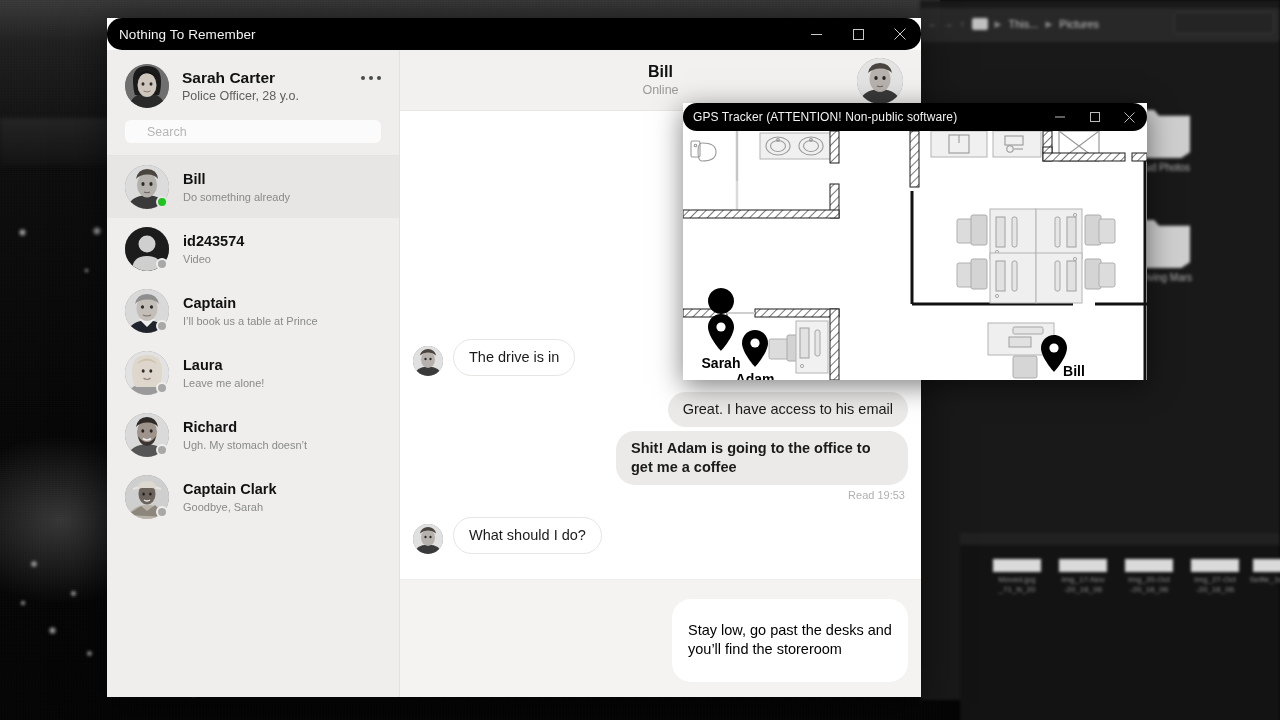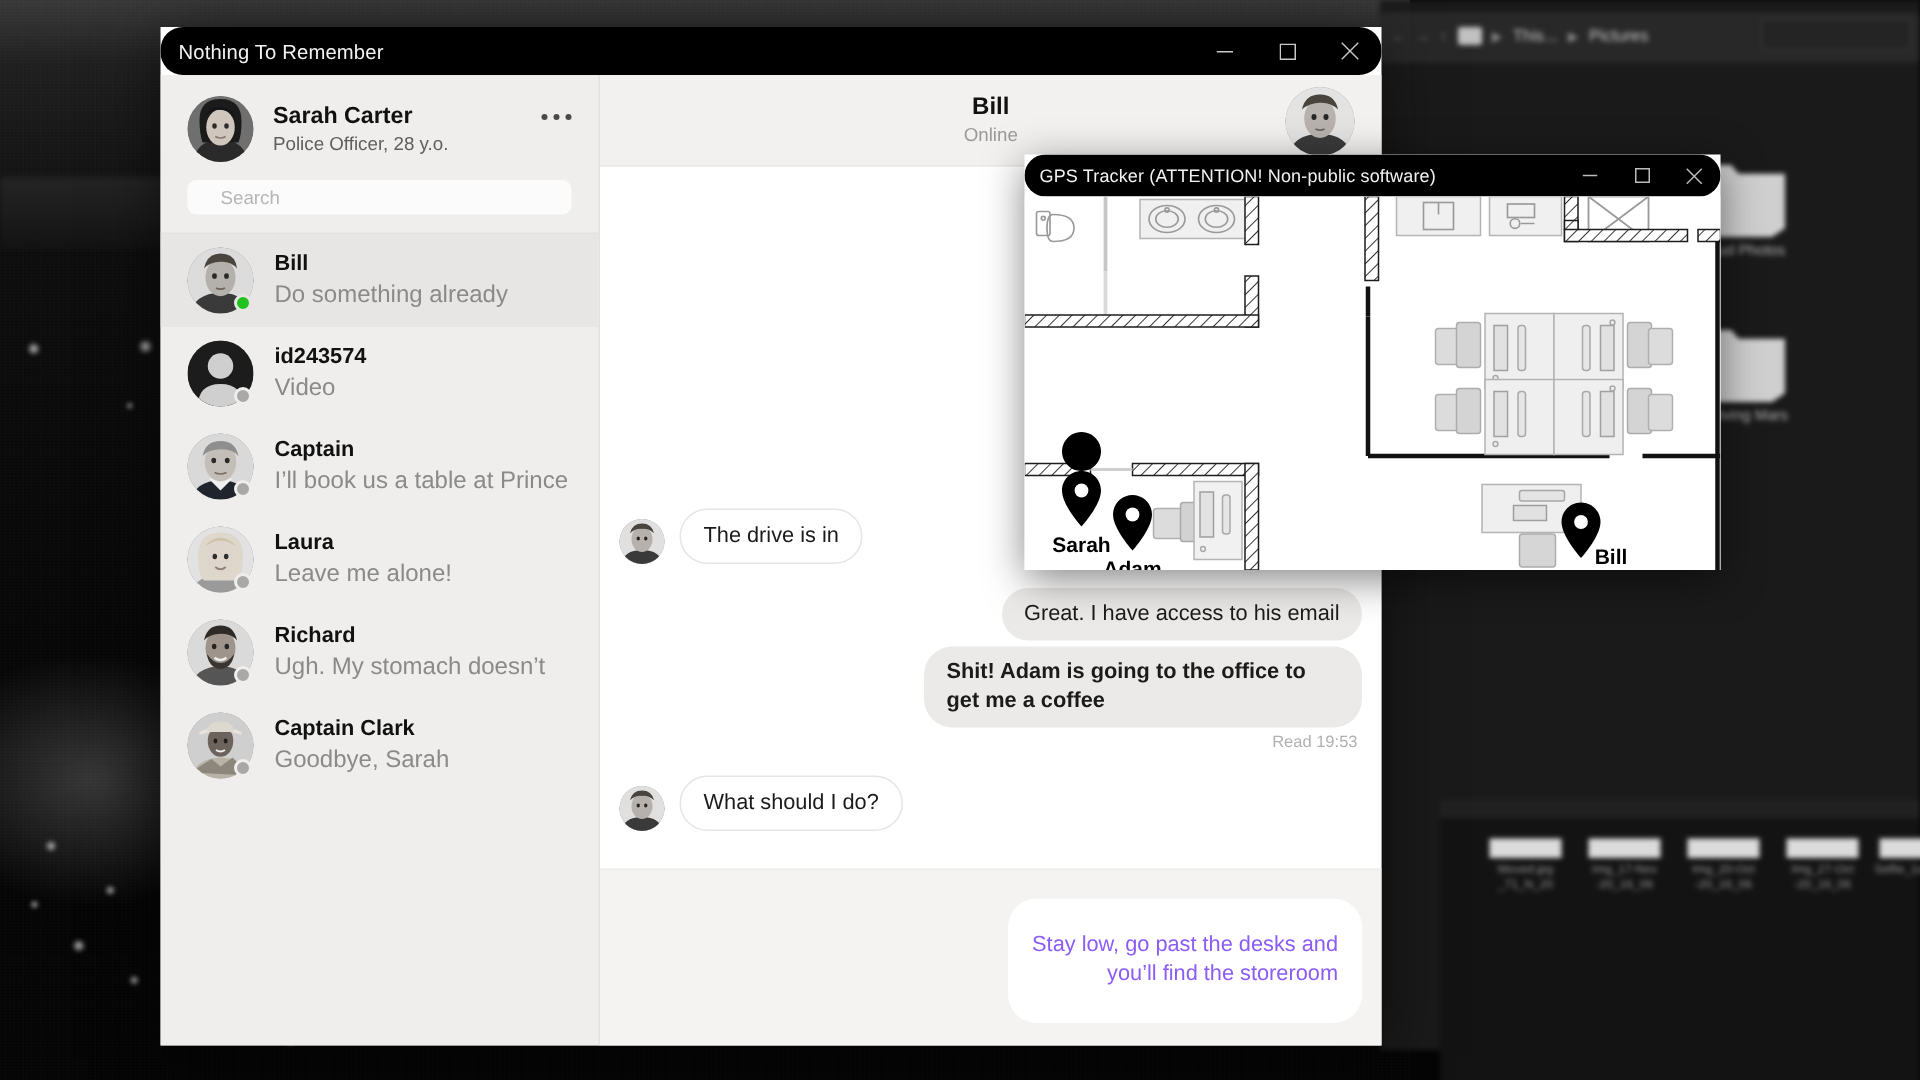--- a/index.html
+++ b/index.html
@@ -159,21 +159,21 @@
   .ci-status {
     position: absolute; right: 1px; bottom: 1px;
     width: 12px; height: 12px; border-radius: 50%;
     background: #a8a8a8; border: 2px solid #efeeec;
   }
   .chat-item.active .ci-status { border-color: #e7e6e4; }
   .ci-status.online { background: #1fc21f; }
   .ci-text { min-width: 0; }
   .ci-name { font-size: 14.5px; font-weight: 700; color: #111; line-height: 1.2; }
   .ci-prev {
-    font-size: 16px; color: #8a8a8a; margin-top: 2px;
+    font-size: 11px; color: #8a8a8a; margin-top: 2px;
     white-space: nowrap; overflow: hidden; text-overflow: ellipsis; max-width: 212px;
   }
 
   
   .convo { flex: 1; height: 647px; position: relative; background: #ffffff; }
   .convo-header {
     height: 61px; background: #f2f1ef; border-bottom: 1px solid #e8e7e5;
     position: relative; display: flex; align-items: center; justify-content: center;
   }
   .ch-title { font-size: 16px; font-weight: 700; color: #111; line-height: 1.1; text-align: center; }
@@ -203,21 +203,21 @@
     position: absolute; right: 16px; font-size: 11px; color: #b0b0b0;
   }
 
   .composer {
     position: absolute; left: 0; right: 0; bottom: 0; height: 118px;
     background: #f4f3f1; border-top: 1px solid #ededeb;
   }
   .draft-bubble {
     position: absolute; right: 13px; top: 19px;
     background: #ffffff; border-radius: 19px; padding: 22px 16px;
-    font-size: 14.5px; line-height: 1.34; color: #8b5cf6; max-width: 236px; text-align: right;
+    font-size: 14.5px; line-height: 1.34; color: #000000; max-width: 236px;
   }
 
   
   #gps {
     position: absolute; left: 683px; top: 103px; width: 464px; height: 277px;
     background: #ffffff; box-shadow: 0 6px 26px rgba(0,0,0,.5);
     overflow: hidden;
   }
   #gps .titlebar { height: 28px; }
   #gps .titlebar .title { font-size: 12px; padding-left: 10px; }

